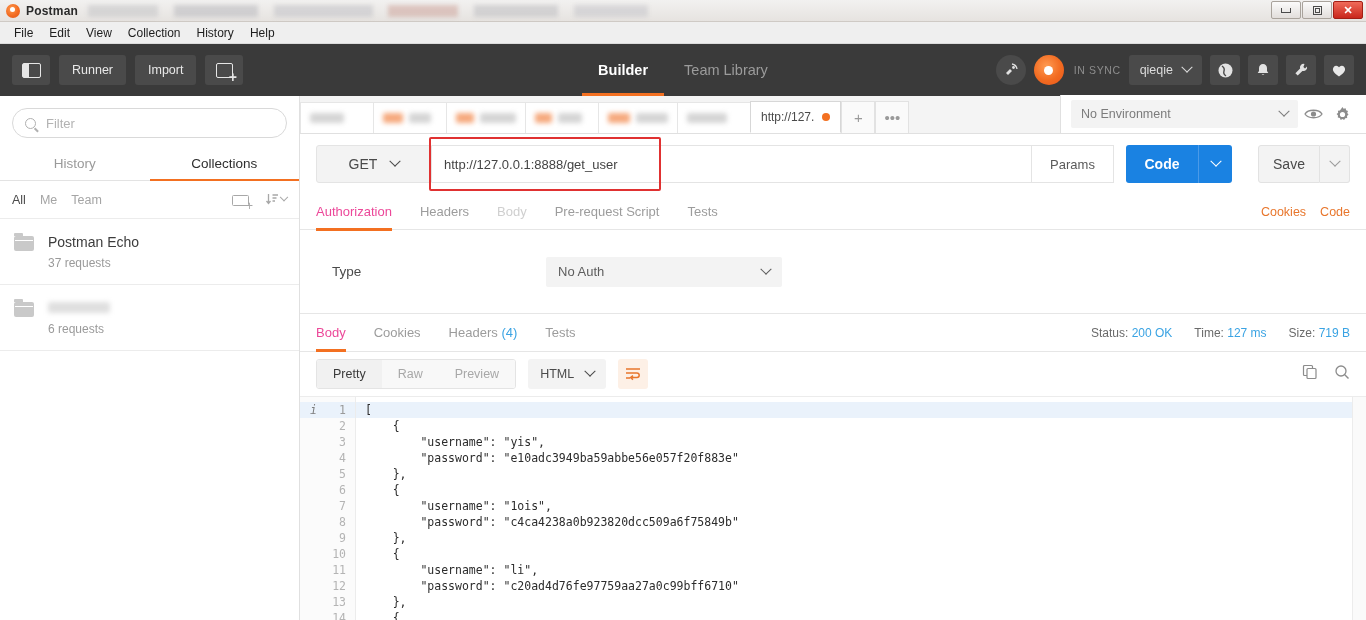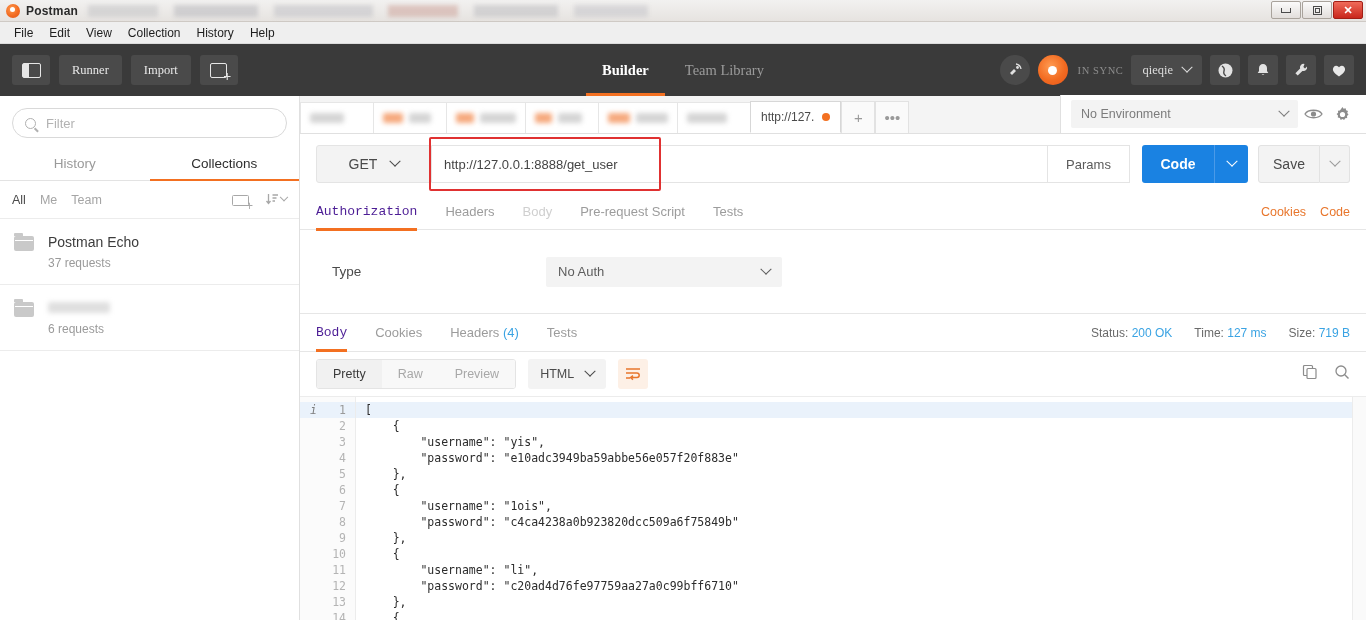--- a/index.html
+++ b/index.html
@@ -66,21 +66,21 @@
     border-bottom: 1px solid #dcdcdc;
     display: flex; align-items: center; padding-left: 6px;
   }
   .menuitem {
     font-size: 12px; color: #1d1d1d; padding: 2px 8px; cursor: default;
   }
 
   
   .appheader {
     height: 52px; background: #3a3a3a;
-    display: flex; align-items: center; position: relative; font-family: Liberation Serif, serif;
+    display: flex; align-items: center; position: relative;
   }
   .hdr-left { display: flex; align-items: center; gap: 9px; padding-left: 12px; }
   .hbtn {
     height: 30px; background: #4a4a4a; border-radius: 3px;
     display: flex; align-items: center; justify-content: center;
     color: #e8e8e8; font-size: 12.5px; padding: 0 13px; cursor: pointer;
   }
   .hbtn.icononly { width: 38px; padding: 0; }
   .ic-sidebar {
     width: 19px; height: 15px; border: 1.6px solid #e6e6e6; border-radius: 2px;
@@ -276,21 +276,21 @@
   .sendbtn {
     width: 72px; height: 38px; background: #1a82e2; color: #fff; font-weight: bold;
     font-size: 14px; display: flex; align-items: center; justify-content: center;
     border-radius: 3px 0 0 3px; cursor: pointer;
   }
   .sendcar {
     width: 34px; height: 38px; background: #1a82e2; color: #fff;
     display: flex; align-items: center; justify-content: center;
     border-radius: 0 3px 3px 0; border-left: 1px solid #4a9ae8; cursor: pointer;
   }
-  .savegrp { display: flex; margin-left: 10px; text-align: right; }
+  .savegrp { display: flex; margin-left: 26px; text-align: right; }
   .savebtn {
     width: 62px; height: 38px; background: #f3f3f3; border: 1px solid #e2e2e2;
     color: #4a4a4a; font-size: 14px; display: flex; align-items: center;
     justify-content: center; border-radius: 3px 0 0 3px; cursor: pointer;
   }
   .savecar {
     width: 30px; height: 38px; background: #f3f3f3; border: 1px solid #e2e2e2;
     border-left: none; color: #9a9a9a; display: flex; align-items: center;
     justify-content: center; border-radius: 0 3px 3px 0; cursor: pointer;
   }
@@ -298,21 +298,21 @@
   
   .reqtabs {
     display: flex; align-items: center; padding: 0 16px;
     border-bottom: 1px solid #e6e6e6; height: 36px;
   }
   .rtab {
     font-size: 13px; color: #9c9c9c; padding: 0 14px; height: 36px;
     line-height: 36px; position: relative; cursor: pointer;
   }
   .rtab:first-child { padding-left: 0; }
-  .rtab.active { color: #4c1d95; font-family: Liberation Mono, monospace; }
+  .rtab.active { color: #ec4899; }
   .rtab.active::after {
     content: ""; position: absolute; left: 0; right: 14px; bottom: -1px;
     height: 2.5px; background: #f37021;
   }
   .rtab.disabled { color: #cfcfcf; }
   .rtab-right { margin-left: auto; display: flex; gap: 14px; }
   .linkorange { font-size: 12.5px; color: #e8762c; cursor: pointer; }
 
   
   .authpanel {

